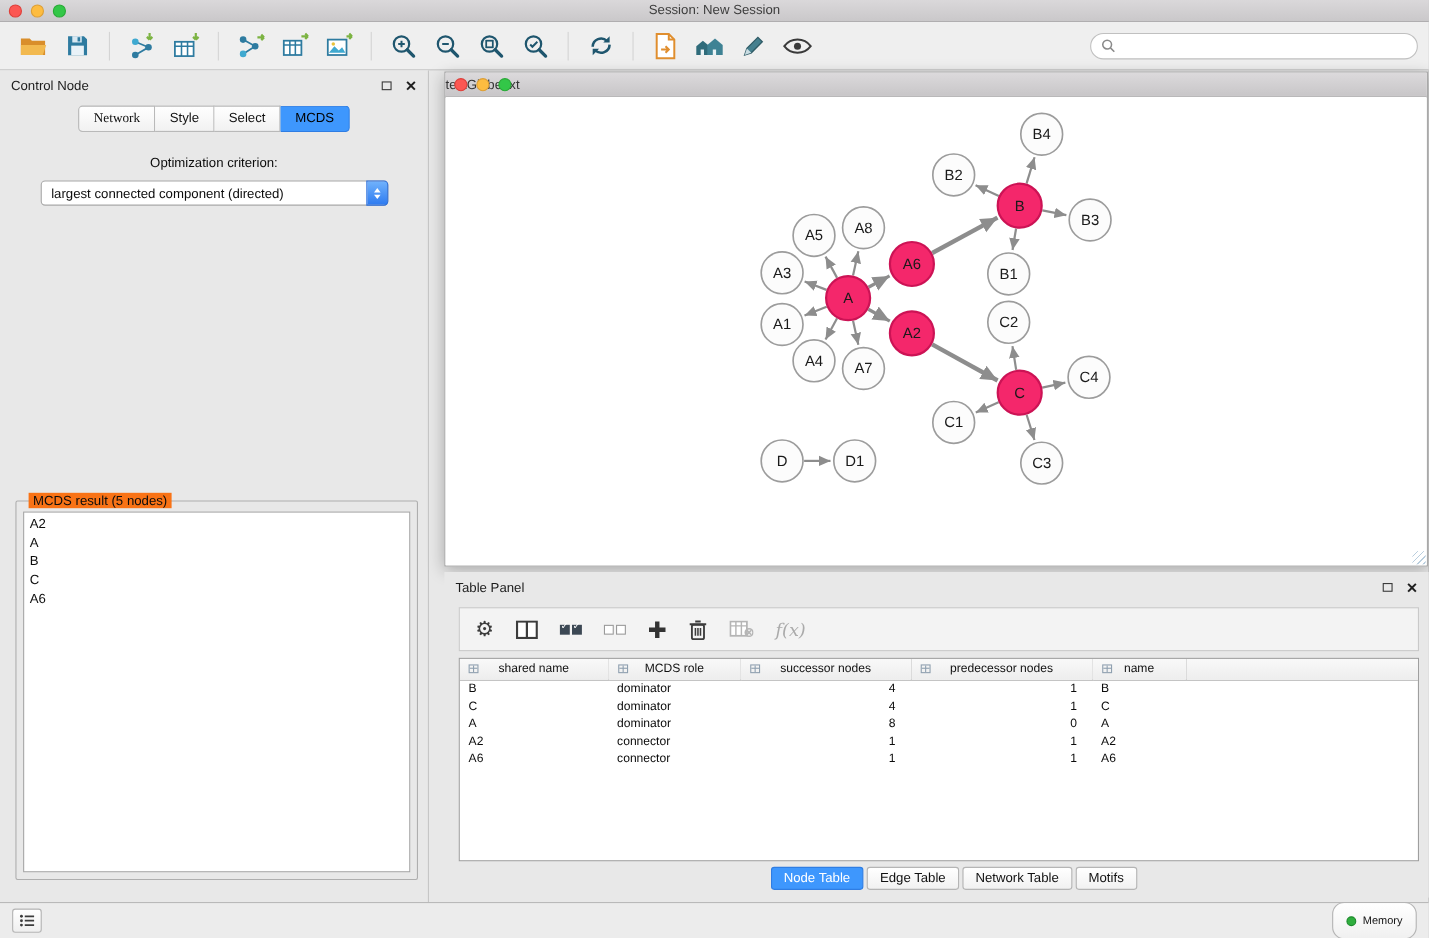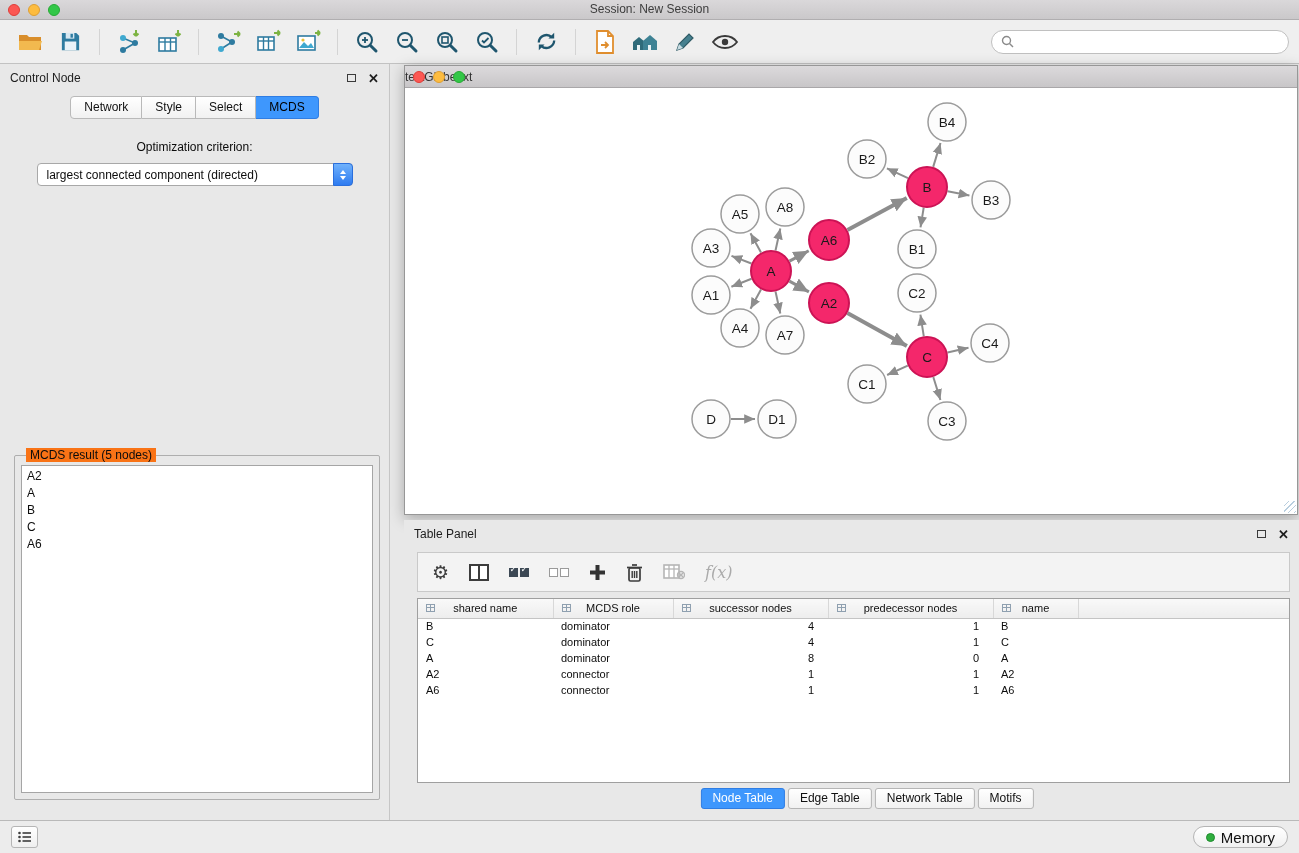--- a/index.html
+++ b/index.html
@@ -29,21 +29,21 @@
   
   .control-panel { position:absolute; top:64px; left:0; width:390px; bottom:33px; background:#e8e8e8;
     border-right:1px solid #c6c6c6; }
   .panel-hdr { height:28px; display:flex; align-items:center; padding:0 10px; font-size:12px; color:#1d1d1d; }
   .hdr-icons { margin-left:auto; display:flex; gap:12px; align-items:center; }
   .float-box { width:9px; height:8px; border:1.5px solid #3a3a3a; display:inline-block; }
   .close-x { font-size:13px; font-weight:bold; color:#1d1d1d; line-height:1; }
   .seg-tabs { display:flex; justify-content:center; margin-top:4px; }
   .seg-tab { padding:3px 13px 4px; font-size:12px; background:linear-gradient(#ffffff,#f1f1f1);
     border:1px solid #b9b9b9; border-left:none; color:#111; cursor:default; }
-  .seg-tab:first-child { border-left:1px solid #b9b9b9; border-radius:4px 0 0 4px; }
+  .seg-tab:first-child { border-left:1px solid #b9b9b9; border-radius:4px 0 0 4px;font-family:Liberation Serif, serif; }
   .seg-tab:last-child { border-radius:0 4px 4px 0; }
   .seg-tab.active { background:#3e97fd; border-color:#2f7de3; color:#000000; }
   .opt-label { margin-top:21px; text-align:center; font-size:12px; color:#0c0c0c; }
   .combo { position:relative; margin:9px auto 0; width:316px; height:23px; background:#fff;
     border:1px solid #a8a8a8; border-radius:4px; display:flex; align-items:center; padding-left:9px;
     font-size:12px; color:#0c0c0c; }
   .combo-btn { position:absolute; right:-1px; top:-1px; bottom:-1px; width:20px;
     background:linear-gradient(#70b2fc,#2e7bf0); border:1px solid #2a6fdd; border-radius:0 4px 4px 0;
     display:flex; flex-direction:column; align-items:center; justify-content:center; gap:2px; }
   .arr-up { width:0; height:0; border-left:3.5px solid transparent; border-right:3.5px solid transparent; border-bottom:4.5px solid #fff; }
@@ -96,23 +96,23 @@
   .table-tabs { position:absolute; bottom:7px; left:50%; transform:translateX(-50%); display:flex; gap:3px;padding-left:31px; }
   .btab { padding:2px 11px 3px; font-size:12px; background:linear-gradient(#ffffff,#f1f1f1);
     border:1px solid #b5b5b5; border-radius:3px; color:#111; cursor:default; white-space:nowrap; }
   .btab.active { background:#3e97fd; border-color:#2f7de3; color:#fff; }
 
   
   .statusbar { position:absolute; left:0; right:0; bottom:0; height:33px; background:#ececec;
     border-top:1px solid #b9b9b9; display:flex; align-items:center; padding:0 11px; }
   .sb-left-btn { width:27px; height:22px; border:1px solid #b5b5b5; border-radius:3px;
     background:linear-gradient(#fff,#efefef); display:flex; align-items:center; justify-content:center; }
-  .memory-btn { margin-left:auto; height:22px; border:1px solid #b5b5b5; border-radius:11px;
+  .memory-btn { margin-left:auto; height:34px; border:1px solid #b5b5b5; border-radius:11px;
     background:linear-gradient(#fff,#f0f0f0); display:flex; align-items:center; gap:6px;
-    padding:0 12px; font-size:15px; color:#111; }
+    padding:0 12px; font-size:10px; color:#111; }
   .mem-dot { width:9px; height:9px; border-radius:50%; background:#2fae3e; border:1px solid #1d8a2c; }
 </style>
 </head>
 <body>
 
 <div class="app">
 
   <div class="titlebar">
     <div class="lights">
       <span class="light red"></span>

